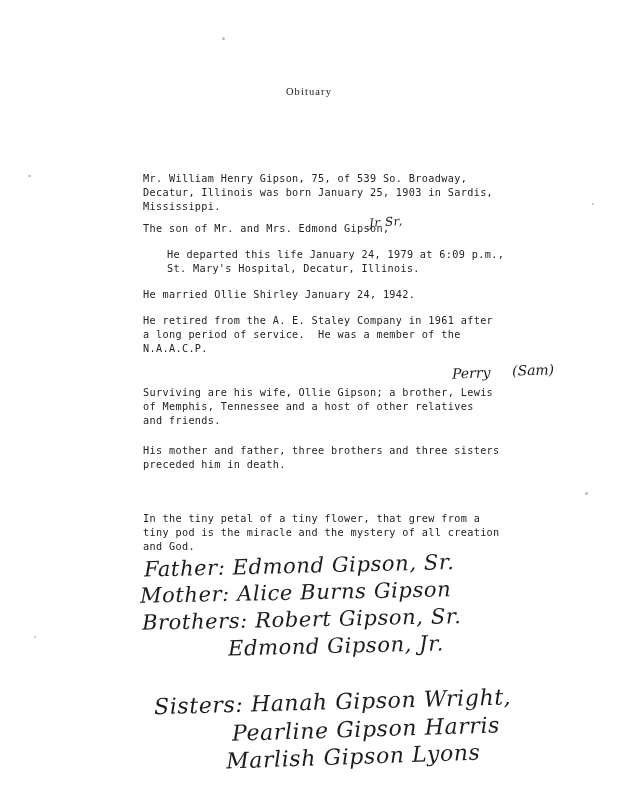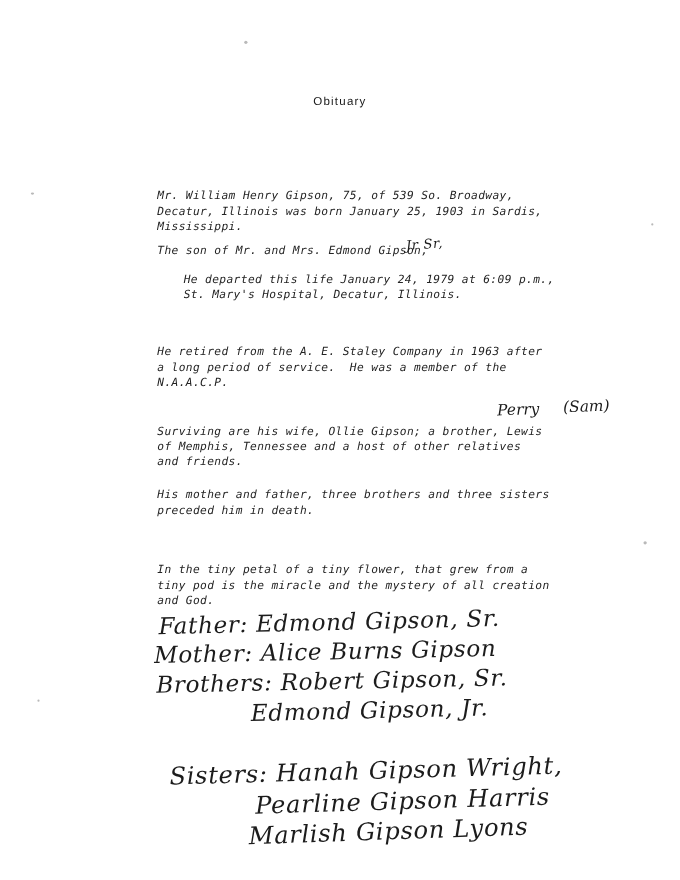--- a/index.html
+++ b/index.html
@@ -27,37 +27,36 @@
   .sp3 { left: 585px; top: 492px; width: 3px; height: 3px; }
   .sp4 { left: 34px;  top: 636px; width: 2px; height: 2px; }
   .sp5 { left: 592px; top: 203px; width: 2px; height: 2px; }
 
   .doc-title {
     position: absolute;
     left: 0;
     top: 86px;
     width: 618px;
     text-align: center;
-    font-family: Liberation Sans, sans-serif;
+    font-family: Liberation Serif, serif;
     font-size: 10.5px;
     letter-spacing: 1.1px;
     color: #1a1a1a;
   }
 
   .typed {
     position: absolute;
     left: 143px;
     width: 420px;
     font-family: "DejaVu Sans Mono", monospace;
     font-size: 10.2px;
     line-height: 14.2px;
     letter-spacing: 0.35px;
     color: #232323;
     white-space: pre-wrap;
-    font-style: italic;
   }
   .p1 { top: 172px; }
   .p2 { top: 222px; }
   .p3 { top: 248px; margin-left: 24px; }
   .p4 { top: 288px; }
   .p5 { top: 314px; }
   .p6 { top: 386px; }
   .p7 { top: 444px; }
   .p8 { top: 512px; }
 
@@ -123,21 +122,22 @@
   <div class="speck sp5"></div>
 
   <div class="doc-title">Obituary</div>
 
   <div class="typed p1">Mr. William Henry Gipson, 75, of 539 So. Broadway,
 Decatur, Illinois was born January 25, 1903 in Sardis,
 Mississippi.</div>
   <div class="typed p2">The son of Mr. and Mrs. Edmond Gipson,</div>
   <div class="typed p3">He departed this life January 24, 1979 at 6:09 p.m.,
 St. Mary's Hospital, Decatur, Illinois.</div>
-  <div class="typed p5">He retired from the A. E. Staley Company in 1963 after
+  <div class="typed p4">He married Ollie Shirley January 24, 1942.</div>
+  <div class="typed p5">He retired from the A. E. Staley Company in 1961 after
 a long period of service.  He was a member of the
 N.A.A.C.P.</div>
   <div class="typed p6">Surviving are his wife, Ollie Gipson; a brother, Lewis
 of Memphis, Tennessee and a host of other relatives
 and friends.</div>
   <div class="typed p7">His mother and father, three brothers and three sisters
 preceded him in death.</div>
   <div class="typed p8">In the tiny petal of a tiny flower, that grew from a
 tiny pod is the miracle and the mystery of all creation
 and God.</div>

